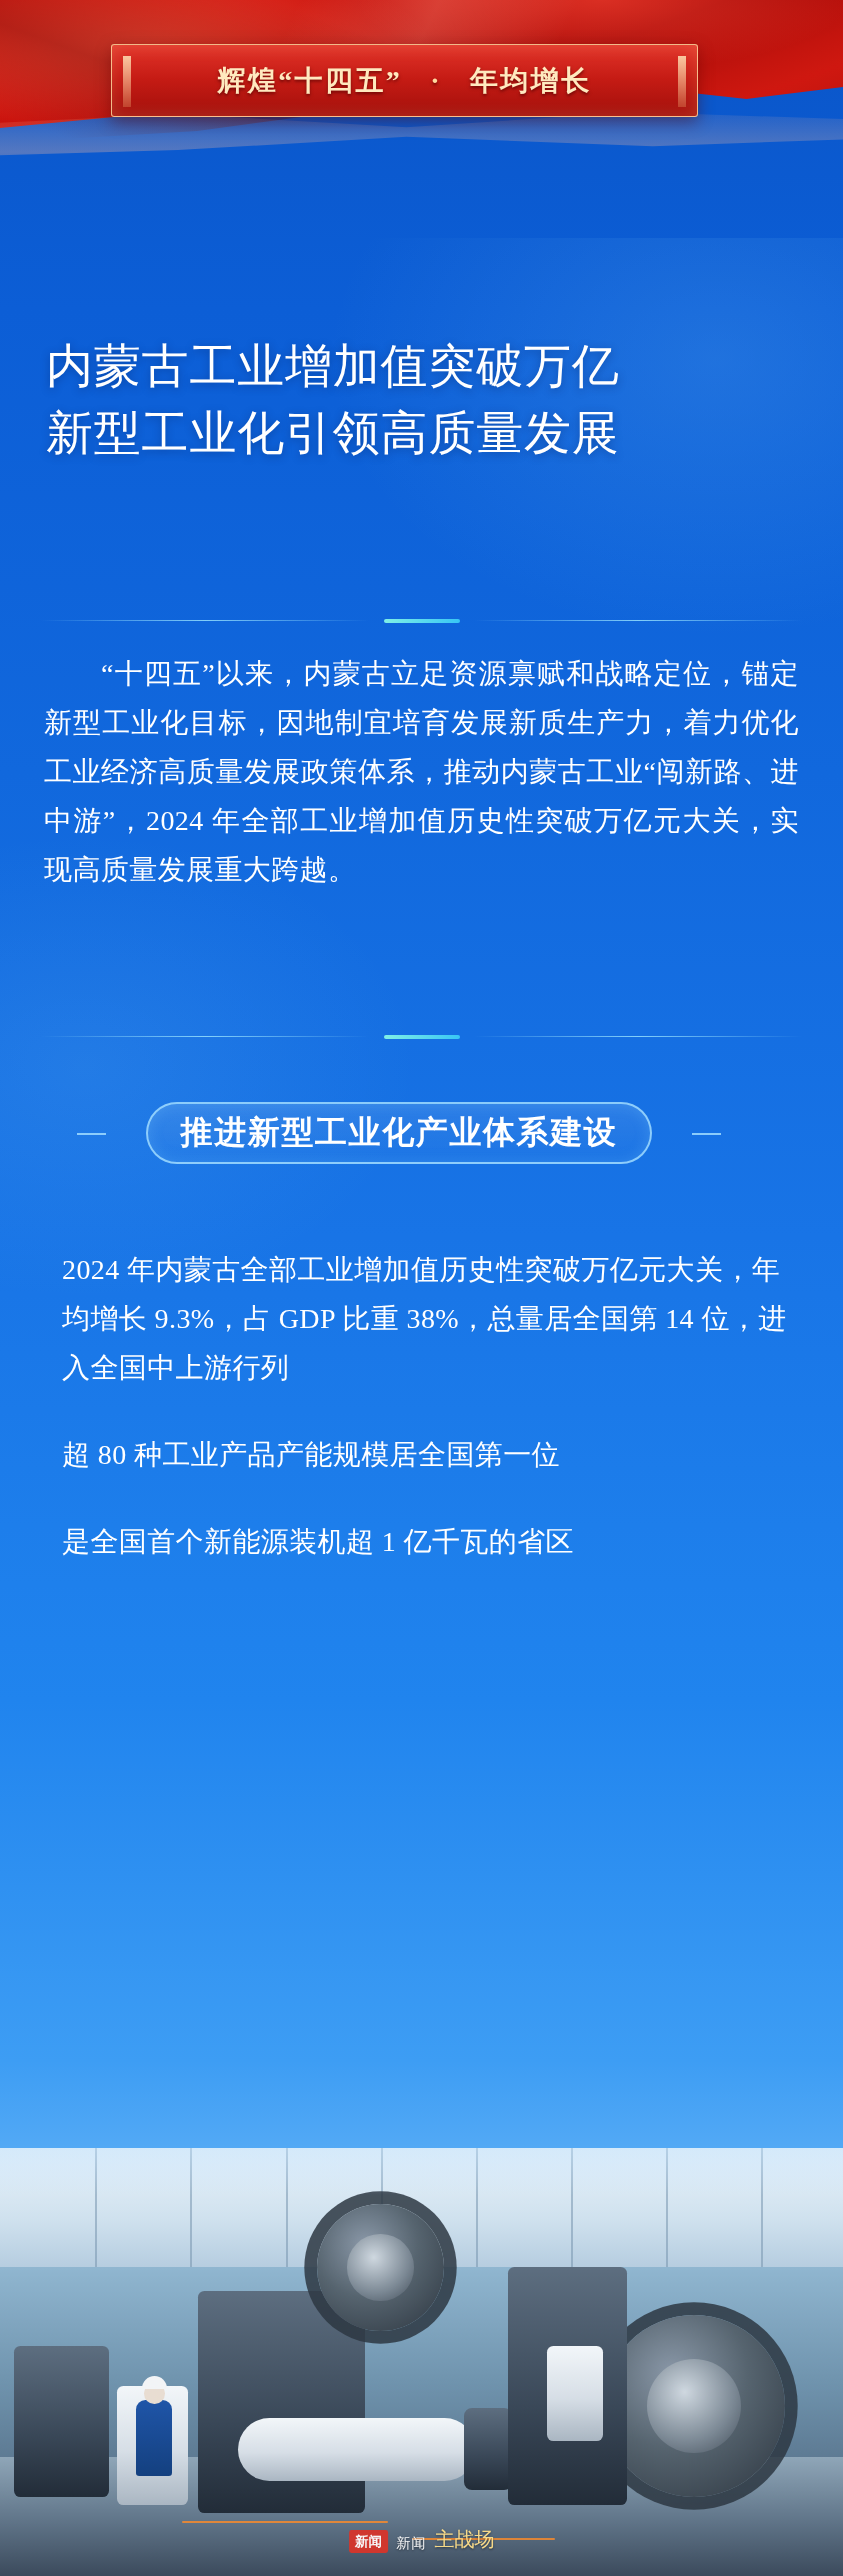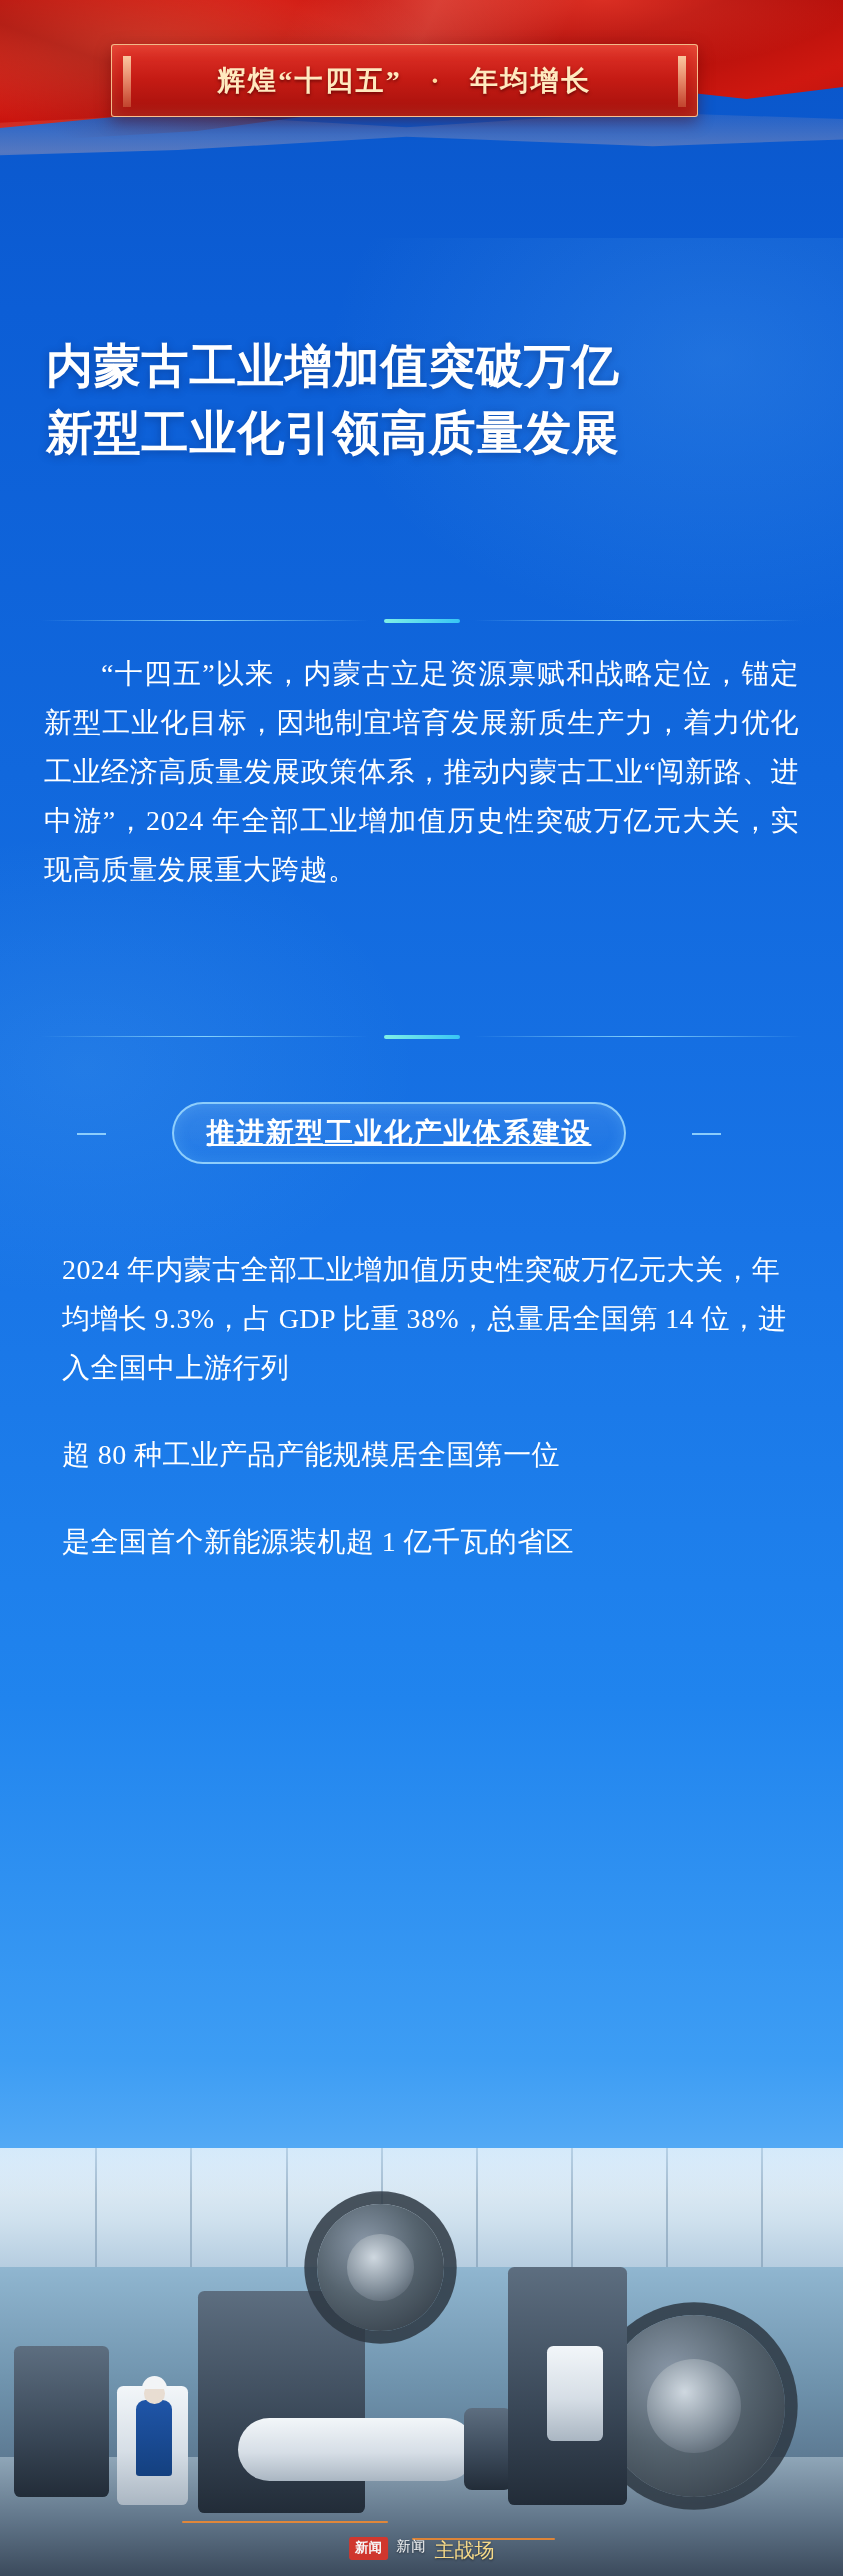--- a/index.html
+++ b/index.html
@@ -101,21 +101,21 @@
 
   
   .headline {
     position: absolute;
     top: 333px; left: 0; width: 843px;
     text-align: left;
     padding-left: 46px;
   }
   .headline .line {
     font-family: "Liberation Serif", serif;
-    font-weight: bold;
+    font-weight: normal;
     font-size: 47px;
     line-height: 67px;
     letter-spacing: 0.8px;
     color: #ffffff;
     text-shadow: 0 2.4px 8px rgba(0,30,90,0.40);
     white-space: nowrap;
   }
 
   
   .divider {
@@ -174,25 +174,24 @@
     padding: 0 33px;
     display: flex;
     align-items: center;
     justify-content: center;
     background: linear-gradient(180deg, rgba(255,255,255,0.10), rgba(255,255,255,0.02));
     box-shadow: 0 0 14.3px rgba(120,200,255,0.25) inset;
   }
   .section-head .pill-text {
     font-family: "Liberation Serif", serif;
     font-weight: bold;
-    font-size: 28px;
+    font-size: 32px;
     letter-spacing: 1.6px;
     color: #ffffff;
     white-space: nowrap;
-    text-decoration: underline;
   }
   .section-head .notch {
     position: absolute;
     top: 50%;
     width: 28.6px; height: 2.4px;
     background: rgba(160,220,255,0.85);
   }
   .notch-left  { left: -4.8px; }
   .notch-right { right: -4.8px; }
 
@@ -282,24 +281,24 @@
   .cable {
     position: absolute;
     height: 2.4px;
     background: rgba(255,140,40,0.8);
     border-radius: 1.6px;
   }
 
   
   .watermark {
     position: absolute;
-    bottom: 12px; left: 50%;
+    bottom: 23px; left: 50%;
     transform: translateX(-50%);
     display: flex;
-    align-items: flex-start;
+    align-items: flex-end;
     gap: 8px;
     opacity: 0.95;
   }
   .wm-badge {
     background: #d7352b;
     color: #fff;
     font-size: 13.5px;
     font-weight: bold;
     padding: 2.4px 6.3px;
     border-radius: 2.4px;

